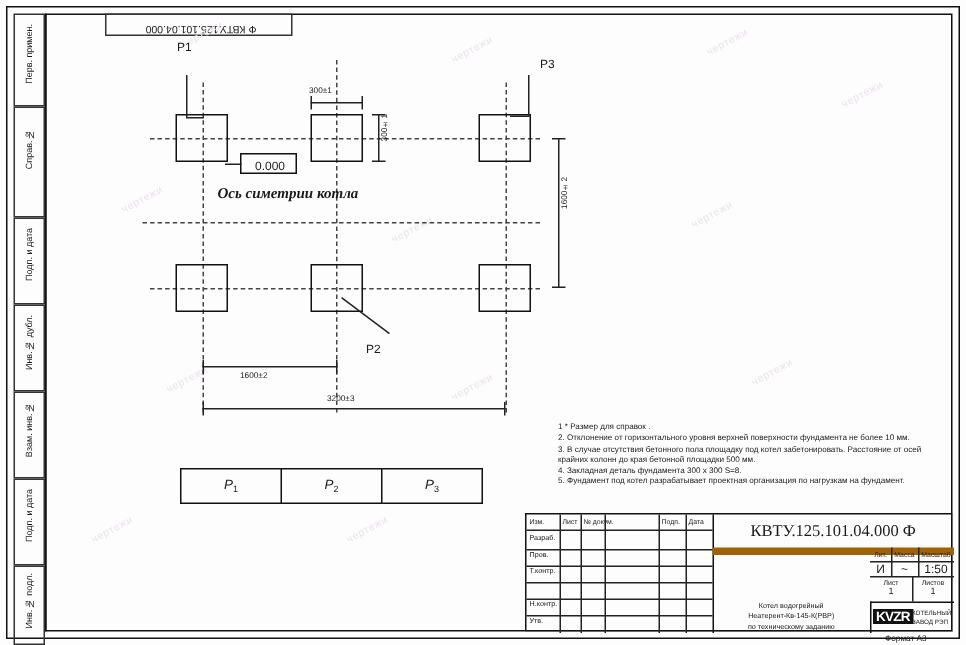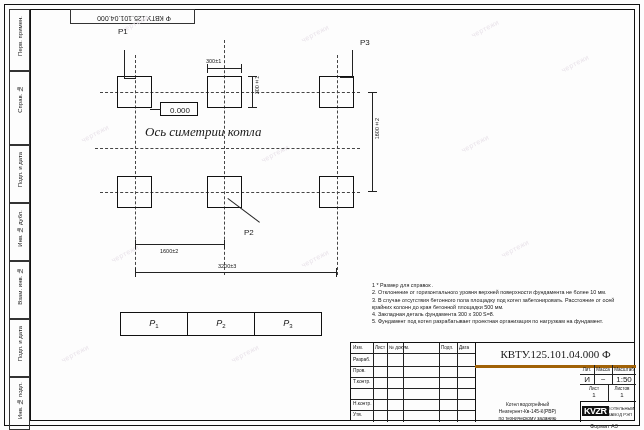--- a/index.html
+++ b/index.html
@@ -96,21 +96,21 @@
   <div class="ln" style="left:340px;top:77px;width:13px;height:1px;"></div>
 
   <div class="abs txt" style="left:244px;top:228px;font-size:8px;">P2</div>
   <div class="leader" style="left:228px;top:198px;width:40px;transform:rotate(37deg);"></div>
 
   <div class="abs bord" style="left:160px;top:102px;width:38px;height:14px;background:#fdfdfd;">
     <div class="abs txt ctr" style="left:0;top:3px;width:38px;font-size:8px;">0.000</div>
   </div>
   <div class="ln" style="left:150px;top:109px;width:11px;height:1px;"></div>
 
-  <div class="abs" style="left:145px;top:124px;font-size:13px;font-style:italic;font-family:'Liberation Serif',serif;">Ось симетрии котла</div>
+  <div class="abs" style="left:145px;top:124px;font-size:10px;font-style:italic;font-family:'Liberation Serif',serif;font-weight:bold;">Ось симетрии котла</div>
 
   <div class="ln" style="left:207px;top:68px;width:35px;height:1px;"></div>
   <div class="ln" style="left:207px;top:64px;width:1px;height:9px;"></div>
   <div class="ln" style="left:241px;top:64px;width:1px;height:9px;"></div>
   <div class="dimtxt" style="left:206px;top:58px;">300±1</div>
 
   <div class="ln" style="left:252px;top:76px;width:1px;height:32px;"></div>
   <div class="ln" style="left:248px;top:76px;width:9px;height:1px;"></div>
   <div class="ln" style="left:248px;top:107px;width:9px;height:1px;"></div>
   <div class="dimtxt vert" style="left:254px;top:76px;">300±1</div>
@@ -177,21 +177,21 @@
       <div class="abs txt" style="left:108px;top:2px;font-size:4.6px;">Дата</div>
 
       <div class="abs txt" style="left:2px;top:14px;font-size:4.8px;">Разраб.</div>
       <div class="abs txt" style="left:2px;top:25px;font-size:4.8px;">Пров.</div>
       <div class="abs txt" style="left:2px;top:36px;font-size:4.8px;">Т.контр.</div>
       <div class="abs txt" style="left:2px;top:47px;font-size:4.8px;"></div>
       <div class="abs txt" style="left:2px;top:58px;font-size:4.8px;">Н.контр.</div>
       <div class="abs txt" style="left:2px;top:69px;font-size:4.8px;">Утв.</div>
     </div>
 
-    <div class="abs" style="left:124px;top:0;width:161px;height:22px;border-bottom:3px solid #a16207;">
+    <div class="abs" style="left:124px;top:0;width:161px;height:22px;border-bottom:5px solid #a16207;">
       <div class="abs ctr" style="left:0;top:5px;width:161px;font-size:11px;font-family:'Liberation Serif',serif;">КВТУ.125.101.04.000  Ф</div>
     </div>
 
 
     <div class="abs" style="left:229px;top:22px;width:56px;height:36px;border-bottom:1px solid #111;">
       <div class="ln" style="left:0;top:9px;width:56px;height:1px;"></div>
       <div class="ln" style="left:14px;top:0;width:1px;height:19px;"></div>
       <div class="ln" style="left:32px;top:0;width:1px;height:19px;"></div>
       <div class="ln" style="left:0;top:19px;width:56px;height:1px;"></div>
       <div class="abs txt ctr" style="left:0;top:2px;width:14px;font-size:4.6px;">Лит.</div>

